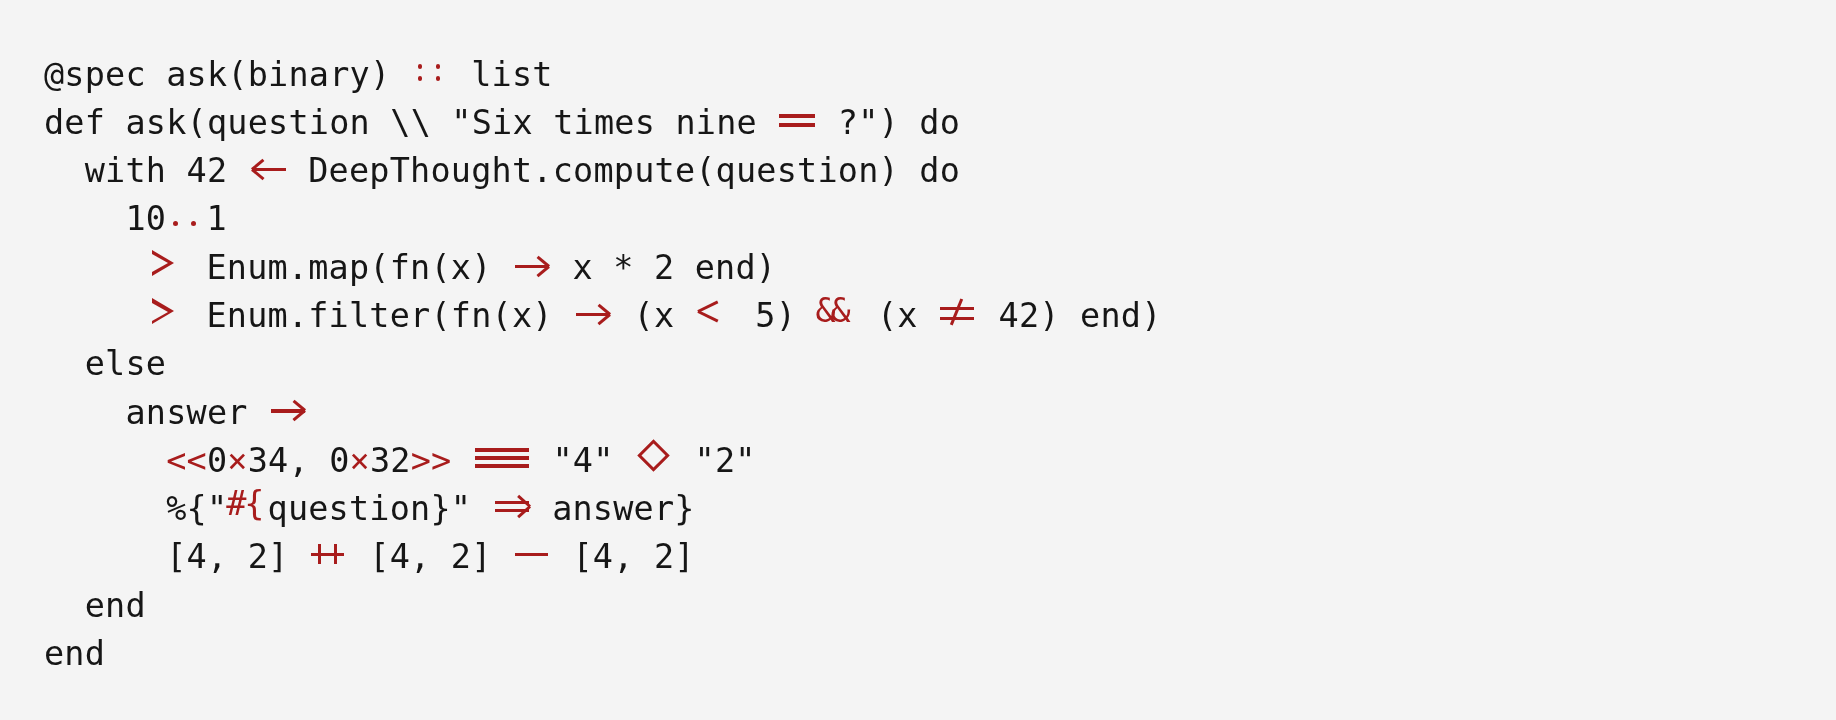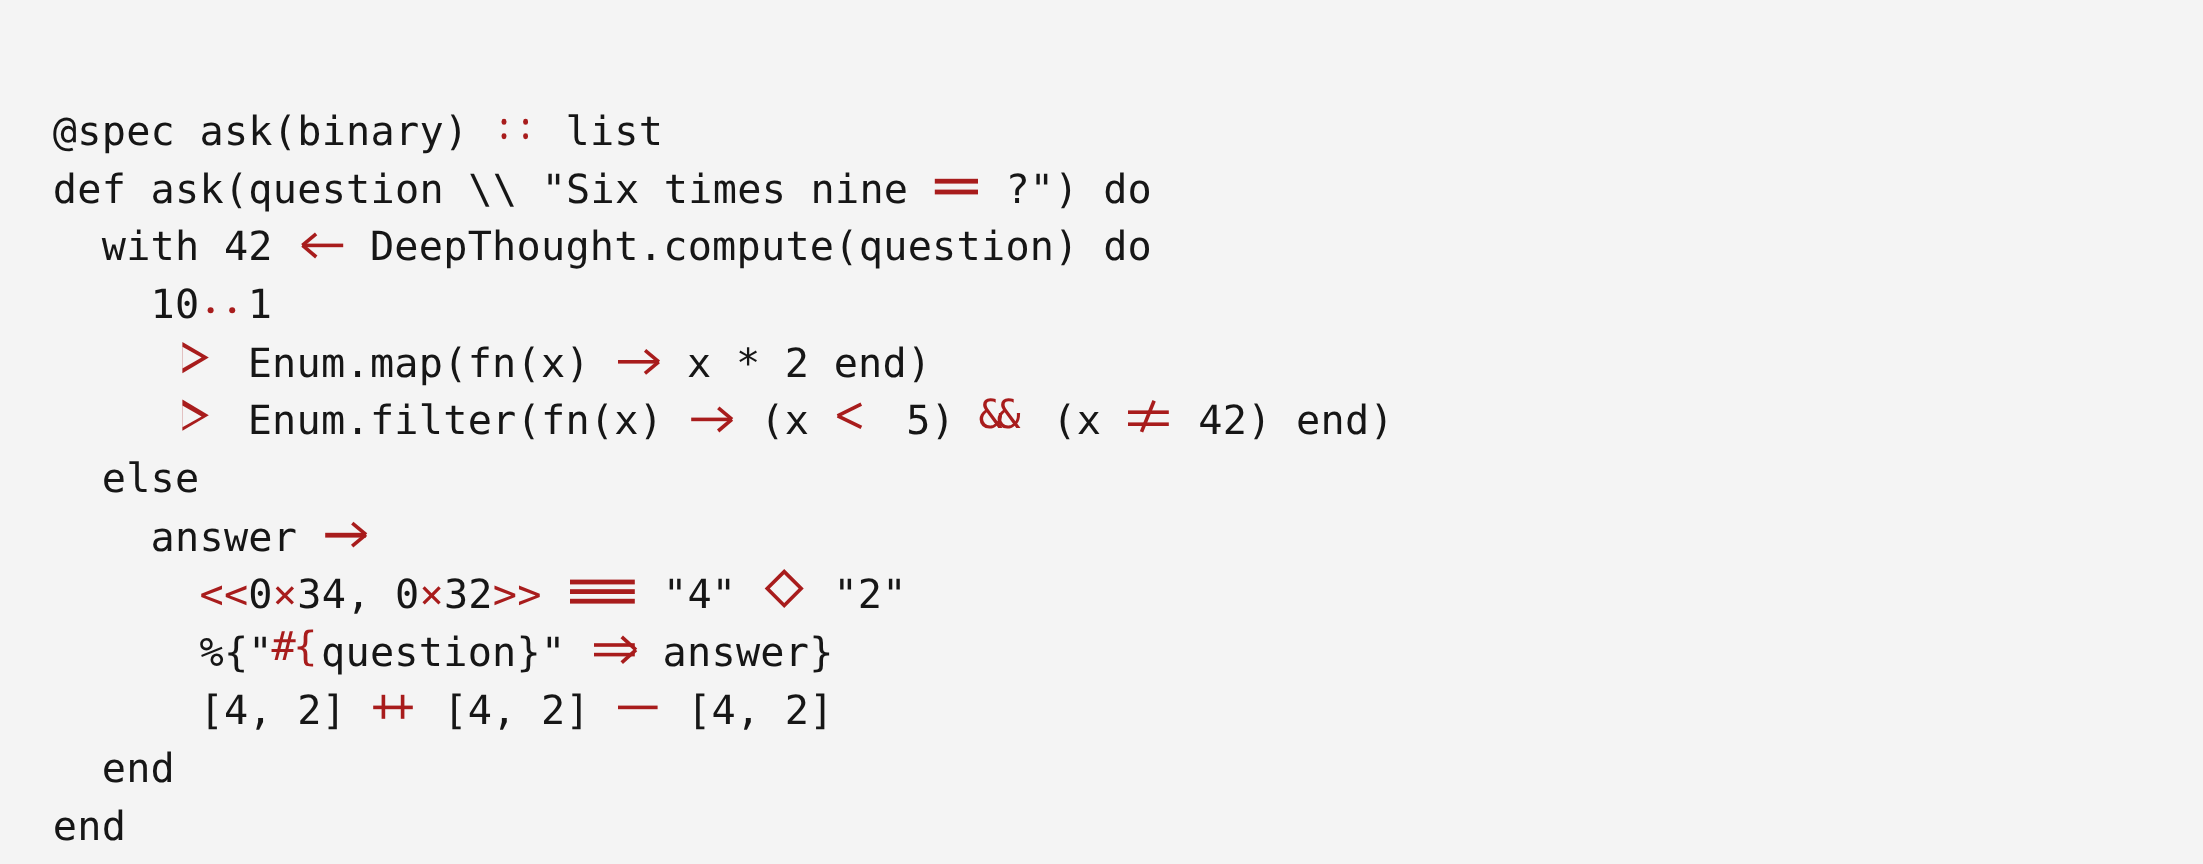--- a/index.html
+++ b/index.html
@@ -13,21 +13,21 @@
     background: #f4f4f4;
     font-family: "DejaVu Sans Mono", "Liberation Mono", monospace;
     overflow: hidden;
   }
   #code-surface {
     position: relative;
     width: 1836px;
     height: 720px;
     background: #f4f4f4;
     box-sizing: border-box;
-    padding: 52px 0 0 44px;
+    padding: 17px 0 0 44px;
   }
   .code-block {
     font-family: "DejaVu Sans Mono", "Liberation Mono", monospace;
     font-size: 33.5px;
     line-height: 48.3px;
     letter-spacing: 0.2px;
     color: #161616;
     white-space: pre;
     -webkit-font-smoothing: antialiased;
   }

